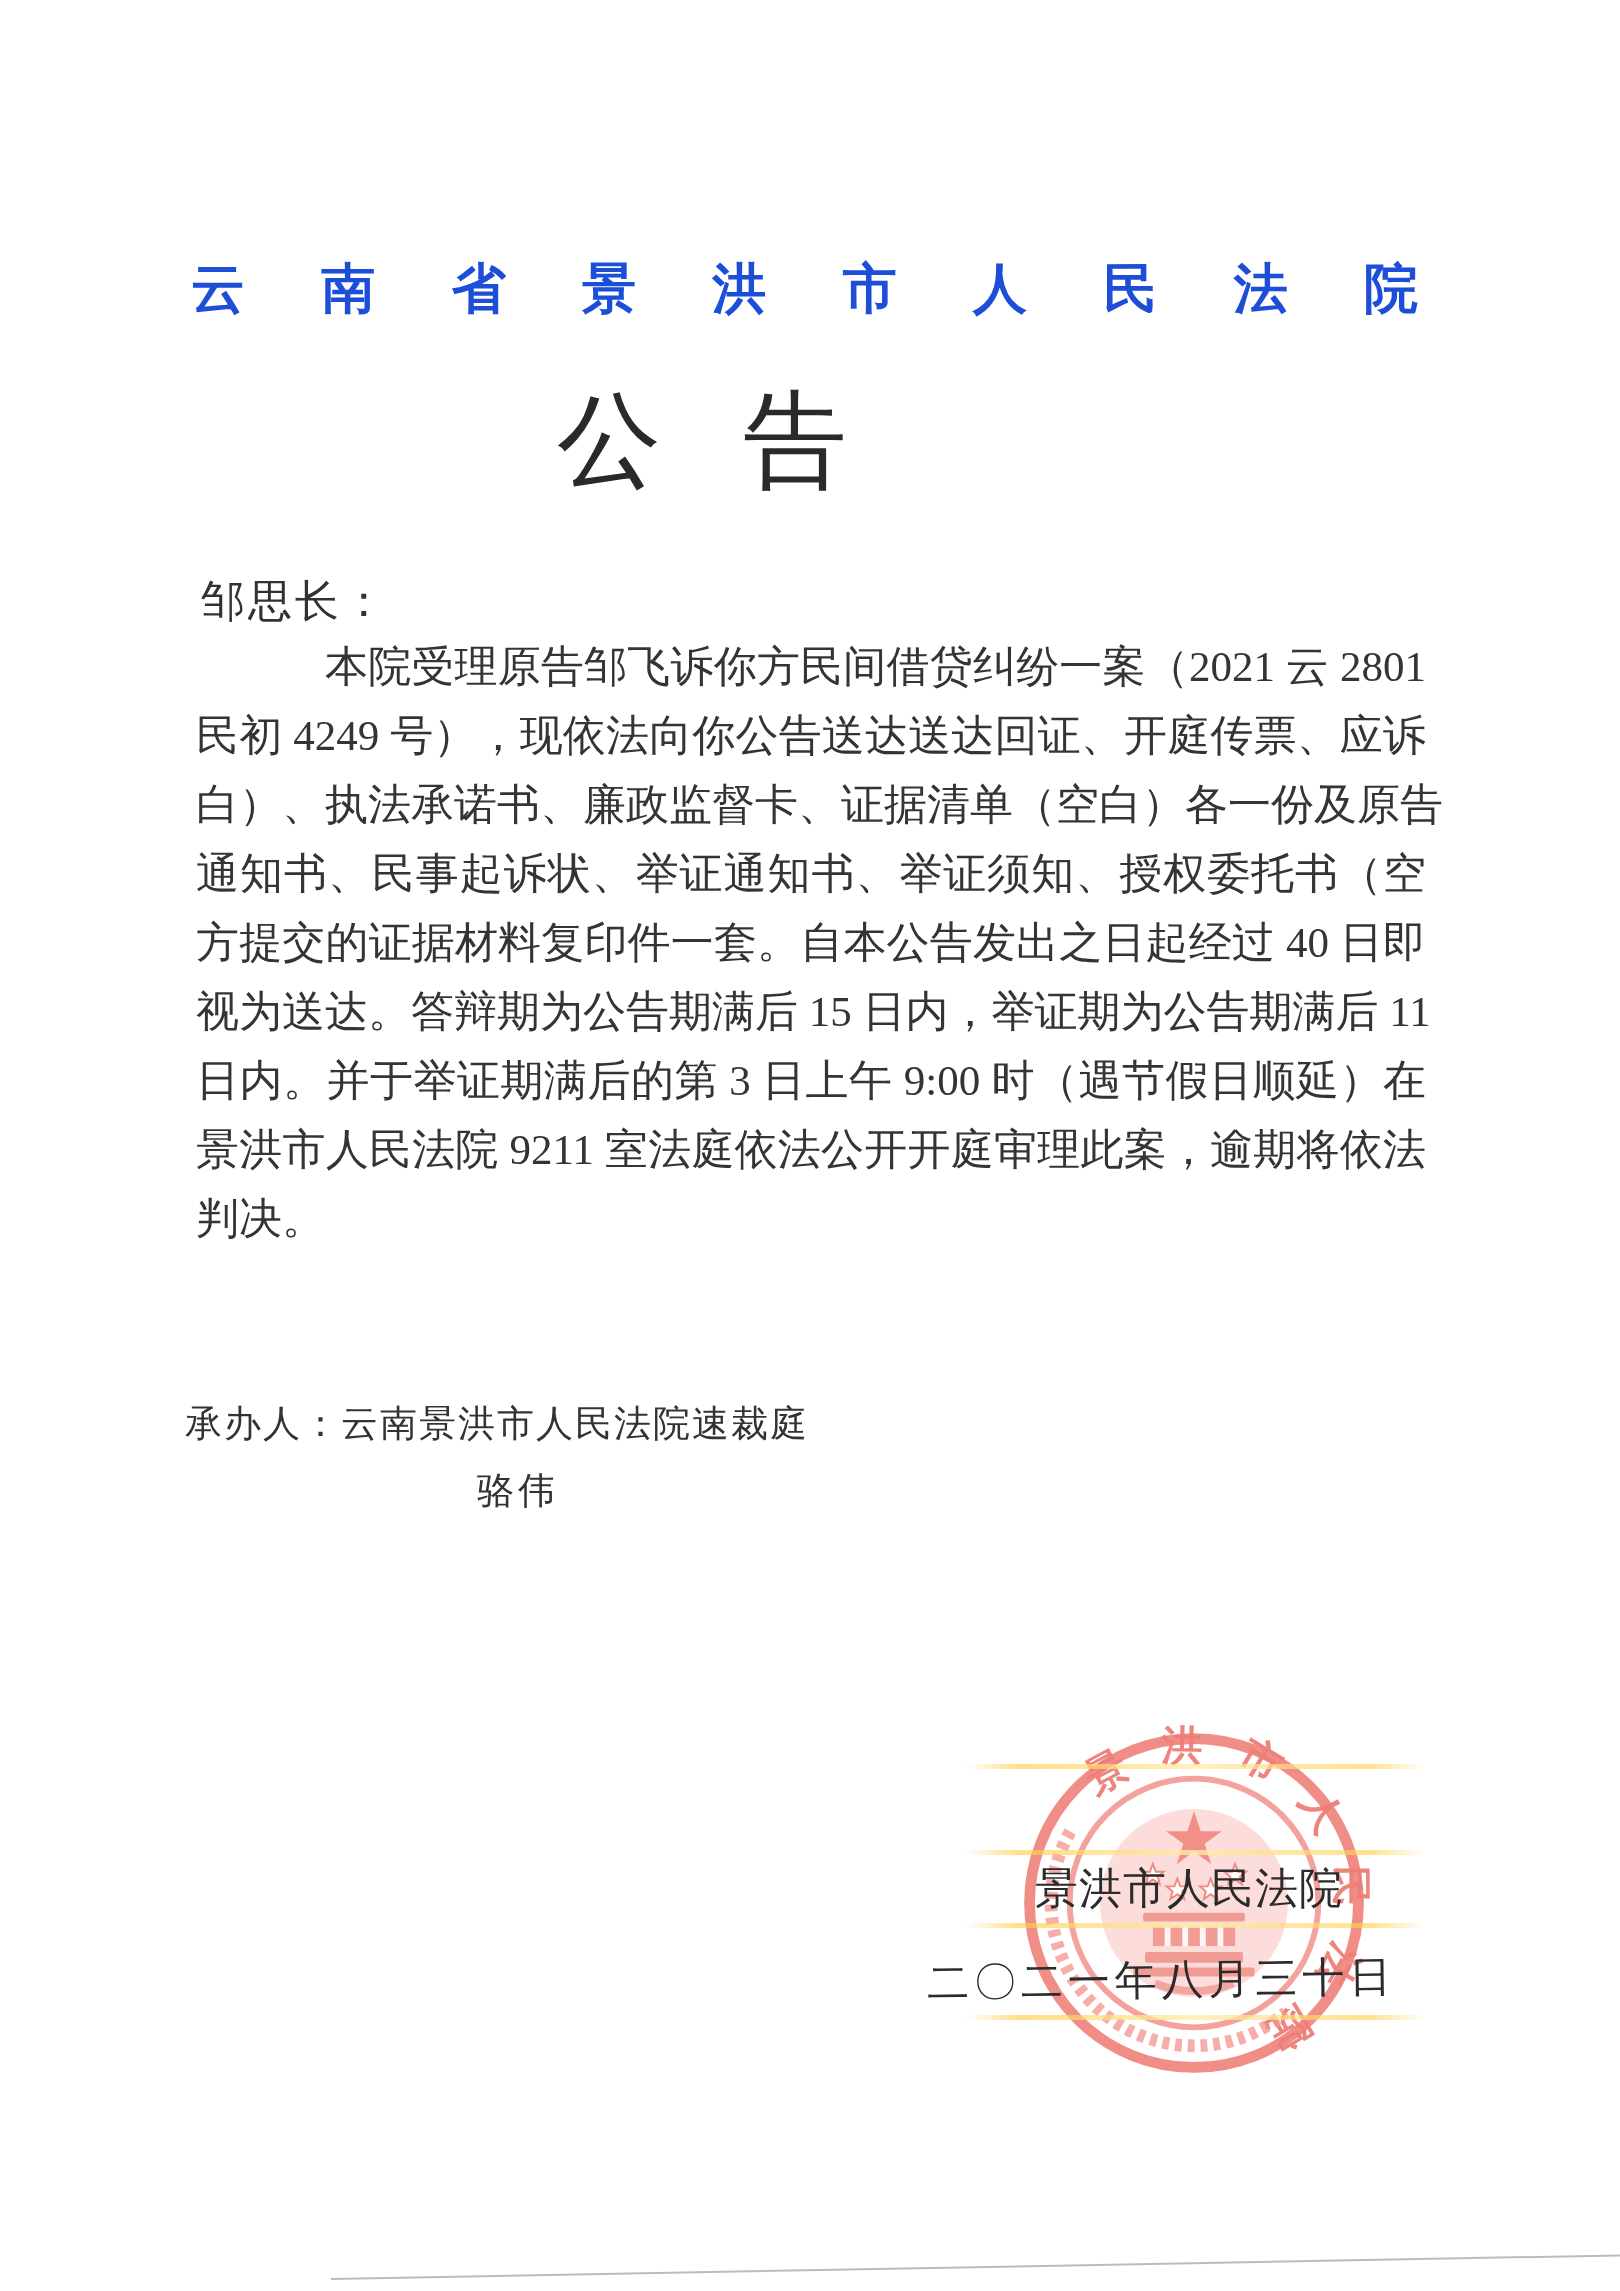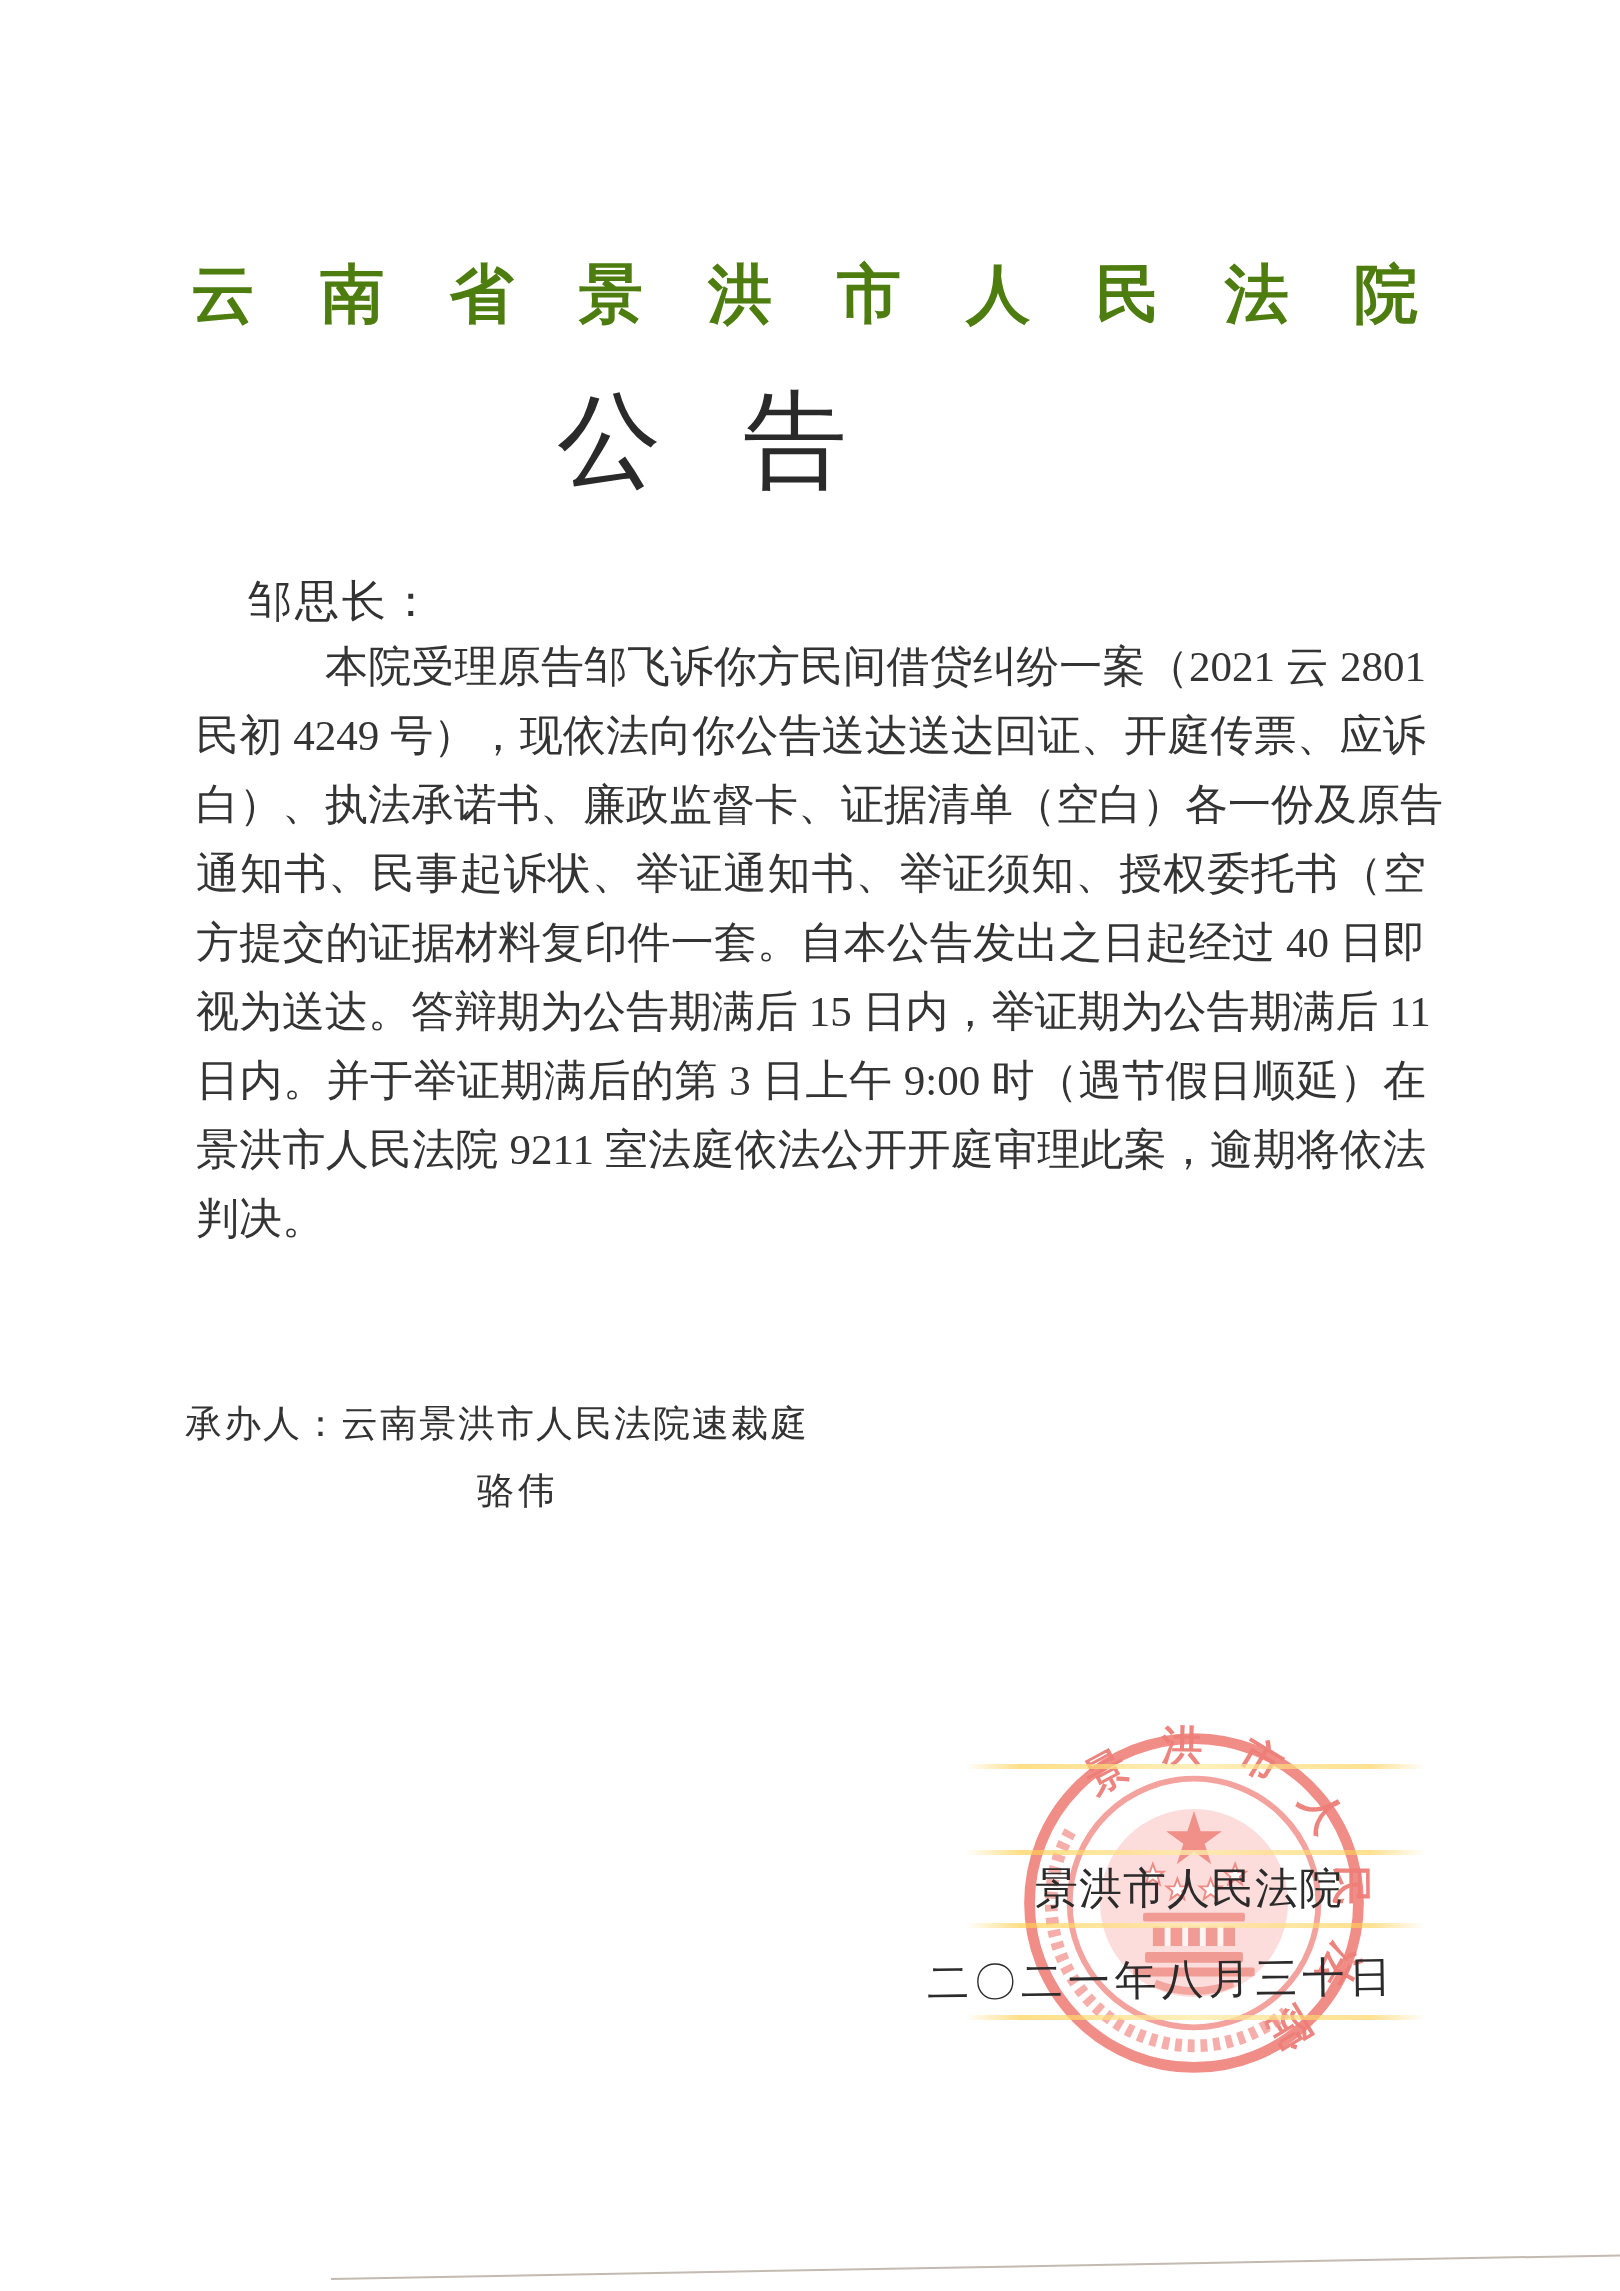--- a/index.html
+++ b/index.html
@@ -6,33 +6,33 @@
   .page{
     position:relative;
     width:1620px;height:2292px;
     background:#ffffff;
     overflow:hidden;
     font-family:"Liberation Serif","DejaVu Serif",serif;
     color:#2e2e2e;
   }
   .court-title{
     position:absolute;left:191px;top:257px;width:1227px;
-    font-size:64px;font-weight:bold;color:#4d7c0f;
+    font-size:54px;font-weight:bold;color:#1d4ed8;
     line-height:1.2;white-space:nowrap;
     text-align:justify;text-align-last:justify;
   }
   .notice-title{
     position:absolute;left:557px;top:384px;width:290px;
     font-size:104px;font-weight:500;color:#2a2a2a;
     line-height:1.1;
     text-align:justify;text-align-last:justify;
   }
   .addressee{
     position:absolute;left:201px;top:572px;
-    font-size:44px;color:#323232;letter-spacing:2.9px;margin-left:47px;
+    font-size:44px;color:#323232;letter-spacing:2.9px;
   }
   .body-block{
     position:absolute;left:196px;top:632px;width:1230px;
     font-size:43px;color:#343434;
   }
   .body-line{
     height:69px;line-height:69px;white-space:nowrap;
     text-align:justify;text-align-last:justify;
     text-justify:inter-character;
   }

